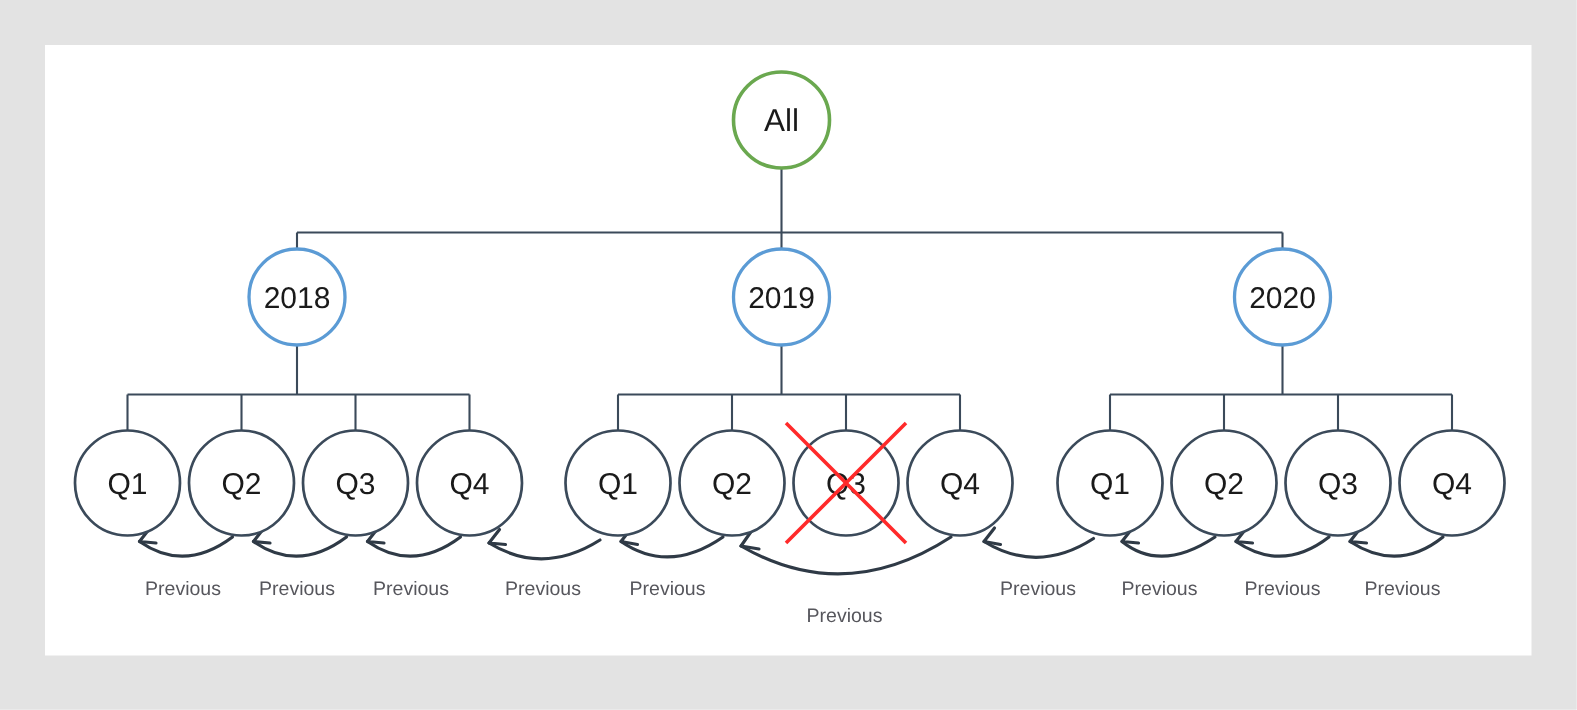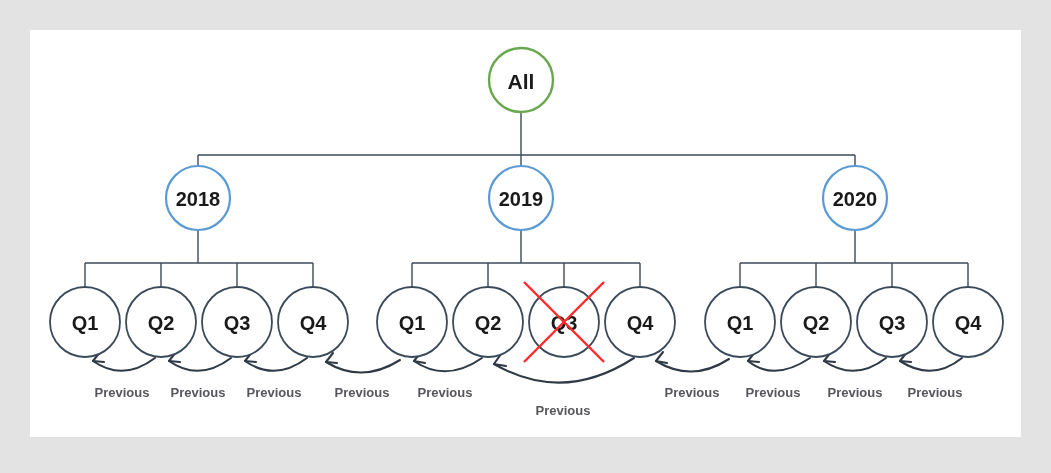--- a/index.html
+++ b/index.html
@@ -8,21 +8,20 @@
     background: #e3e3e3;
     width: 1051px;
     height: 473px;
     overflow: hidden;
     font-family: "Liberation Sans", sans-serif;
   }
   #page {
     position: relative;
     width: 1051px;
     height: 420px;
-    font-weight: bold;
   }
   #canvas {
     position: absolute;
     left: 30px;
     top: 30px;
     width: 991px;
     height: 407px;
     background: #ffffff;
   }
   #svg-root {

